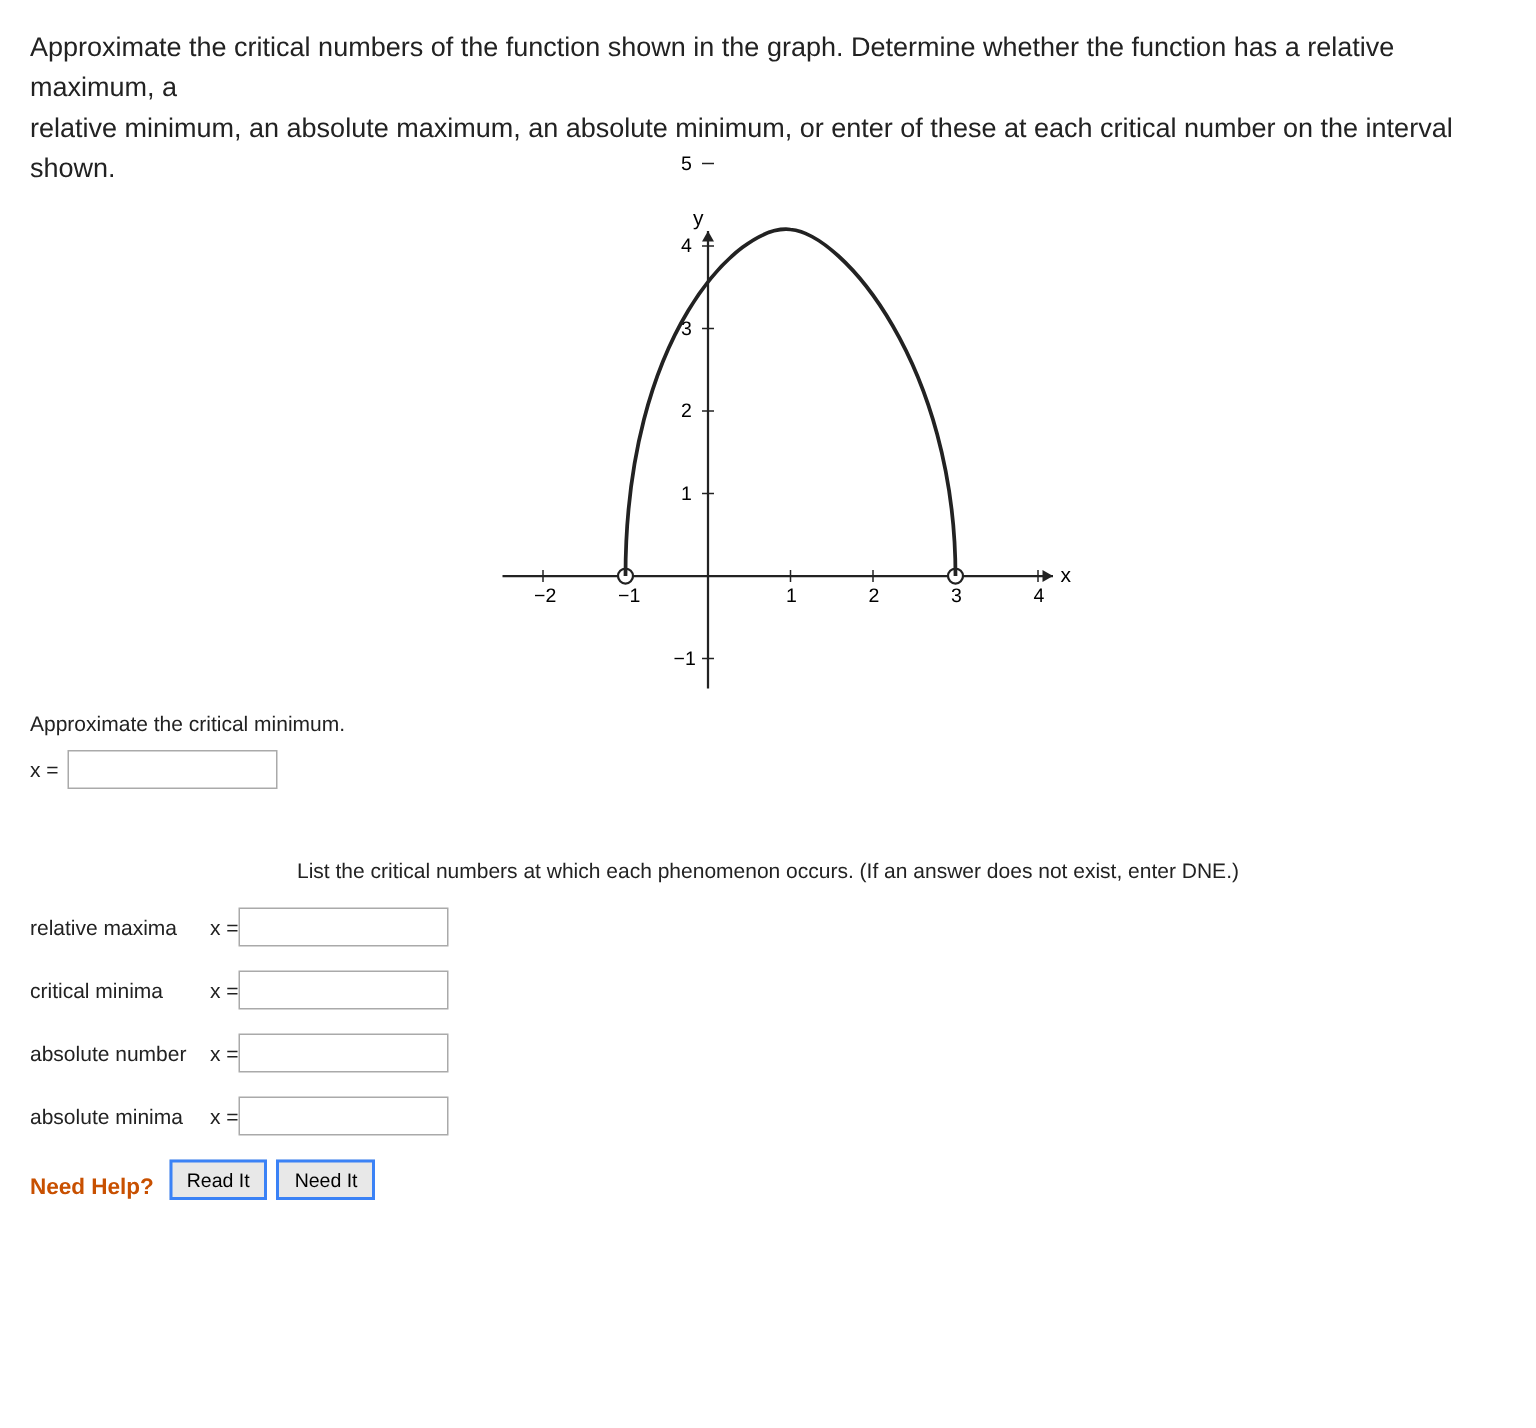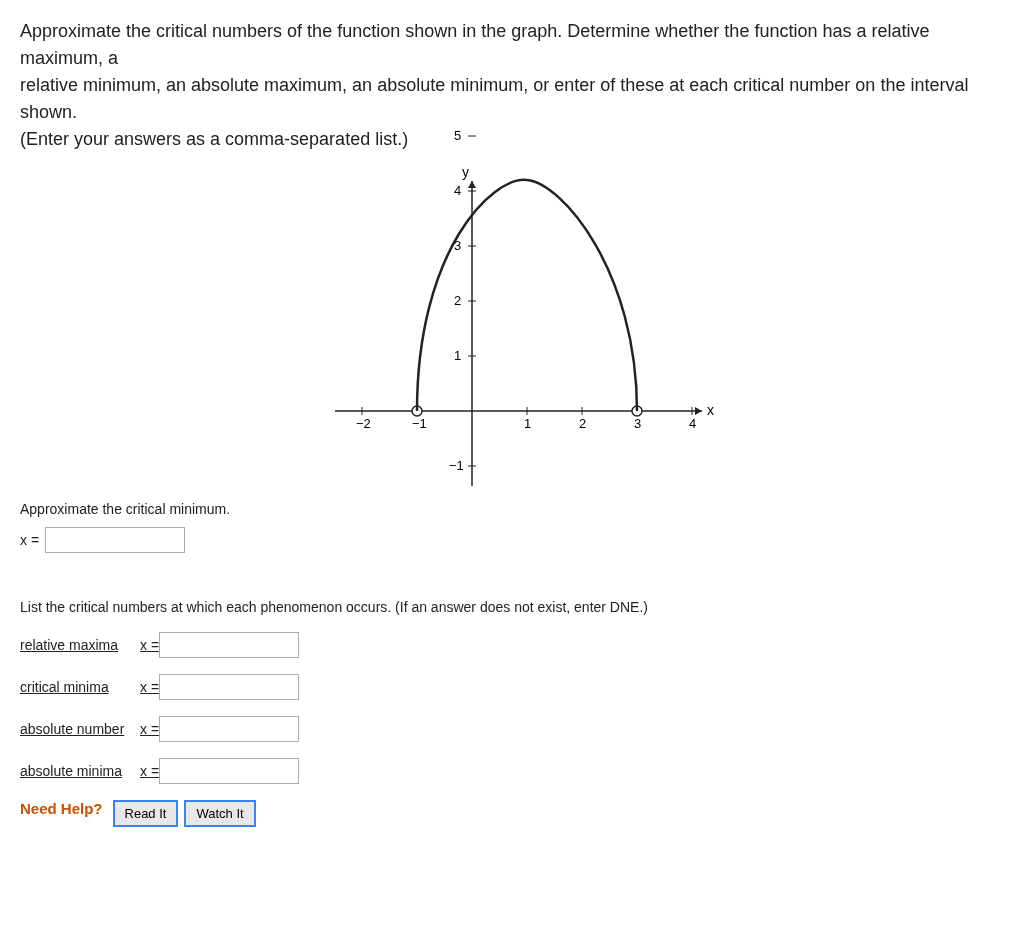--- a/index.html
+++ b/index.html
@@ -39,38 +39,38 @@
       width: 140px;
       height: 26px;
       font-size: 14px;
       padding: 2px 4px;
     }
     .critical-list-section {
       margin-top: 20px;
       margin-bottom: 14px;
       font-size: 14px;
       line-height: 1.5;
+      text-align: center;
     }
     .rows-section {
       margin-bottom: 14px;
     }
     .phenomenon-row {
       display: flex;
       align-items: center;
       margin-bottom: 16px;
       font-size: 14px;
-      text-decoration: underline;
     }
     .phenomenon-label {
       min-width: 120px;
       font-size: 14px;
     }
     .help-section {
       display: flex;
-      align-items: flex-start;
+      align-items: flex-end;
       margin-top: 14px;
       gap: 6px;
     }
     .need-help-label {
       font-weight: bold;
       color: #c85000;
       font-size: 15px;
       margin-right: 4px;
     }
     .help-btn {
@@ -85,21 +85,20 @@
   </style>
 </head>
 <body>
 
 
 
 
 <p class="instructions">
   <span>Approximate the critical numbers of the function shown in the graph. Determine whether the function has a relative maximum, a</span><br>
   <span>relative minimum, an absolute maximum, an absolute minimum, or enter of these at each critical number on the interval shown.</span><br>
-  <span>(Enter your answers as a comma-separated list.)</span>
 </p>
 
 
 <div class="graph-container">
   <svg width="380" height="310" viewBox="-20 -20 380 310">
 
     <line x1="-7" y1="220" x2="360" y2="220" stroke="#222" stroke-width="1.5"></line>
 
     <line x1="130" y1="-10" x2="130" y2="295" stroke="#222" stroke-width="1.5"></line>
 
@@ -193,17 +192,17 @@
     <span class="eq">x =</span>
     <input type="text" class="answer-input" value="" style="">
   </div>
 
 </div>
 
 
 <div class="help-section">
   <span class="need-help-label">Need Help?</span>
   <button class="help-btn">Read It</button>
-  <button class="help-btn">Watch It</button>
+  <button class="help-btn">Need It</button>
 </div>
 
 
 
 
 </body></html>

